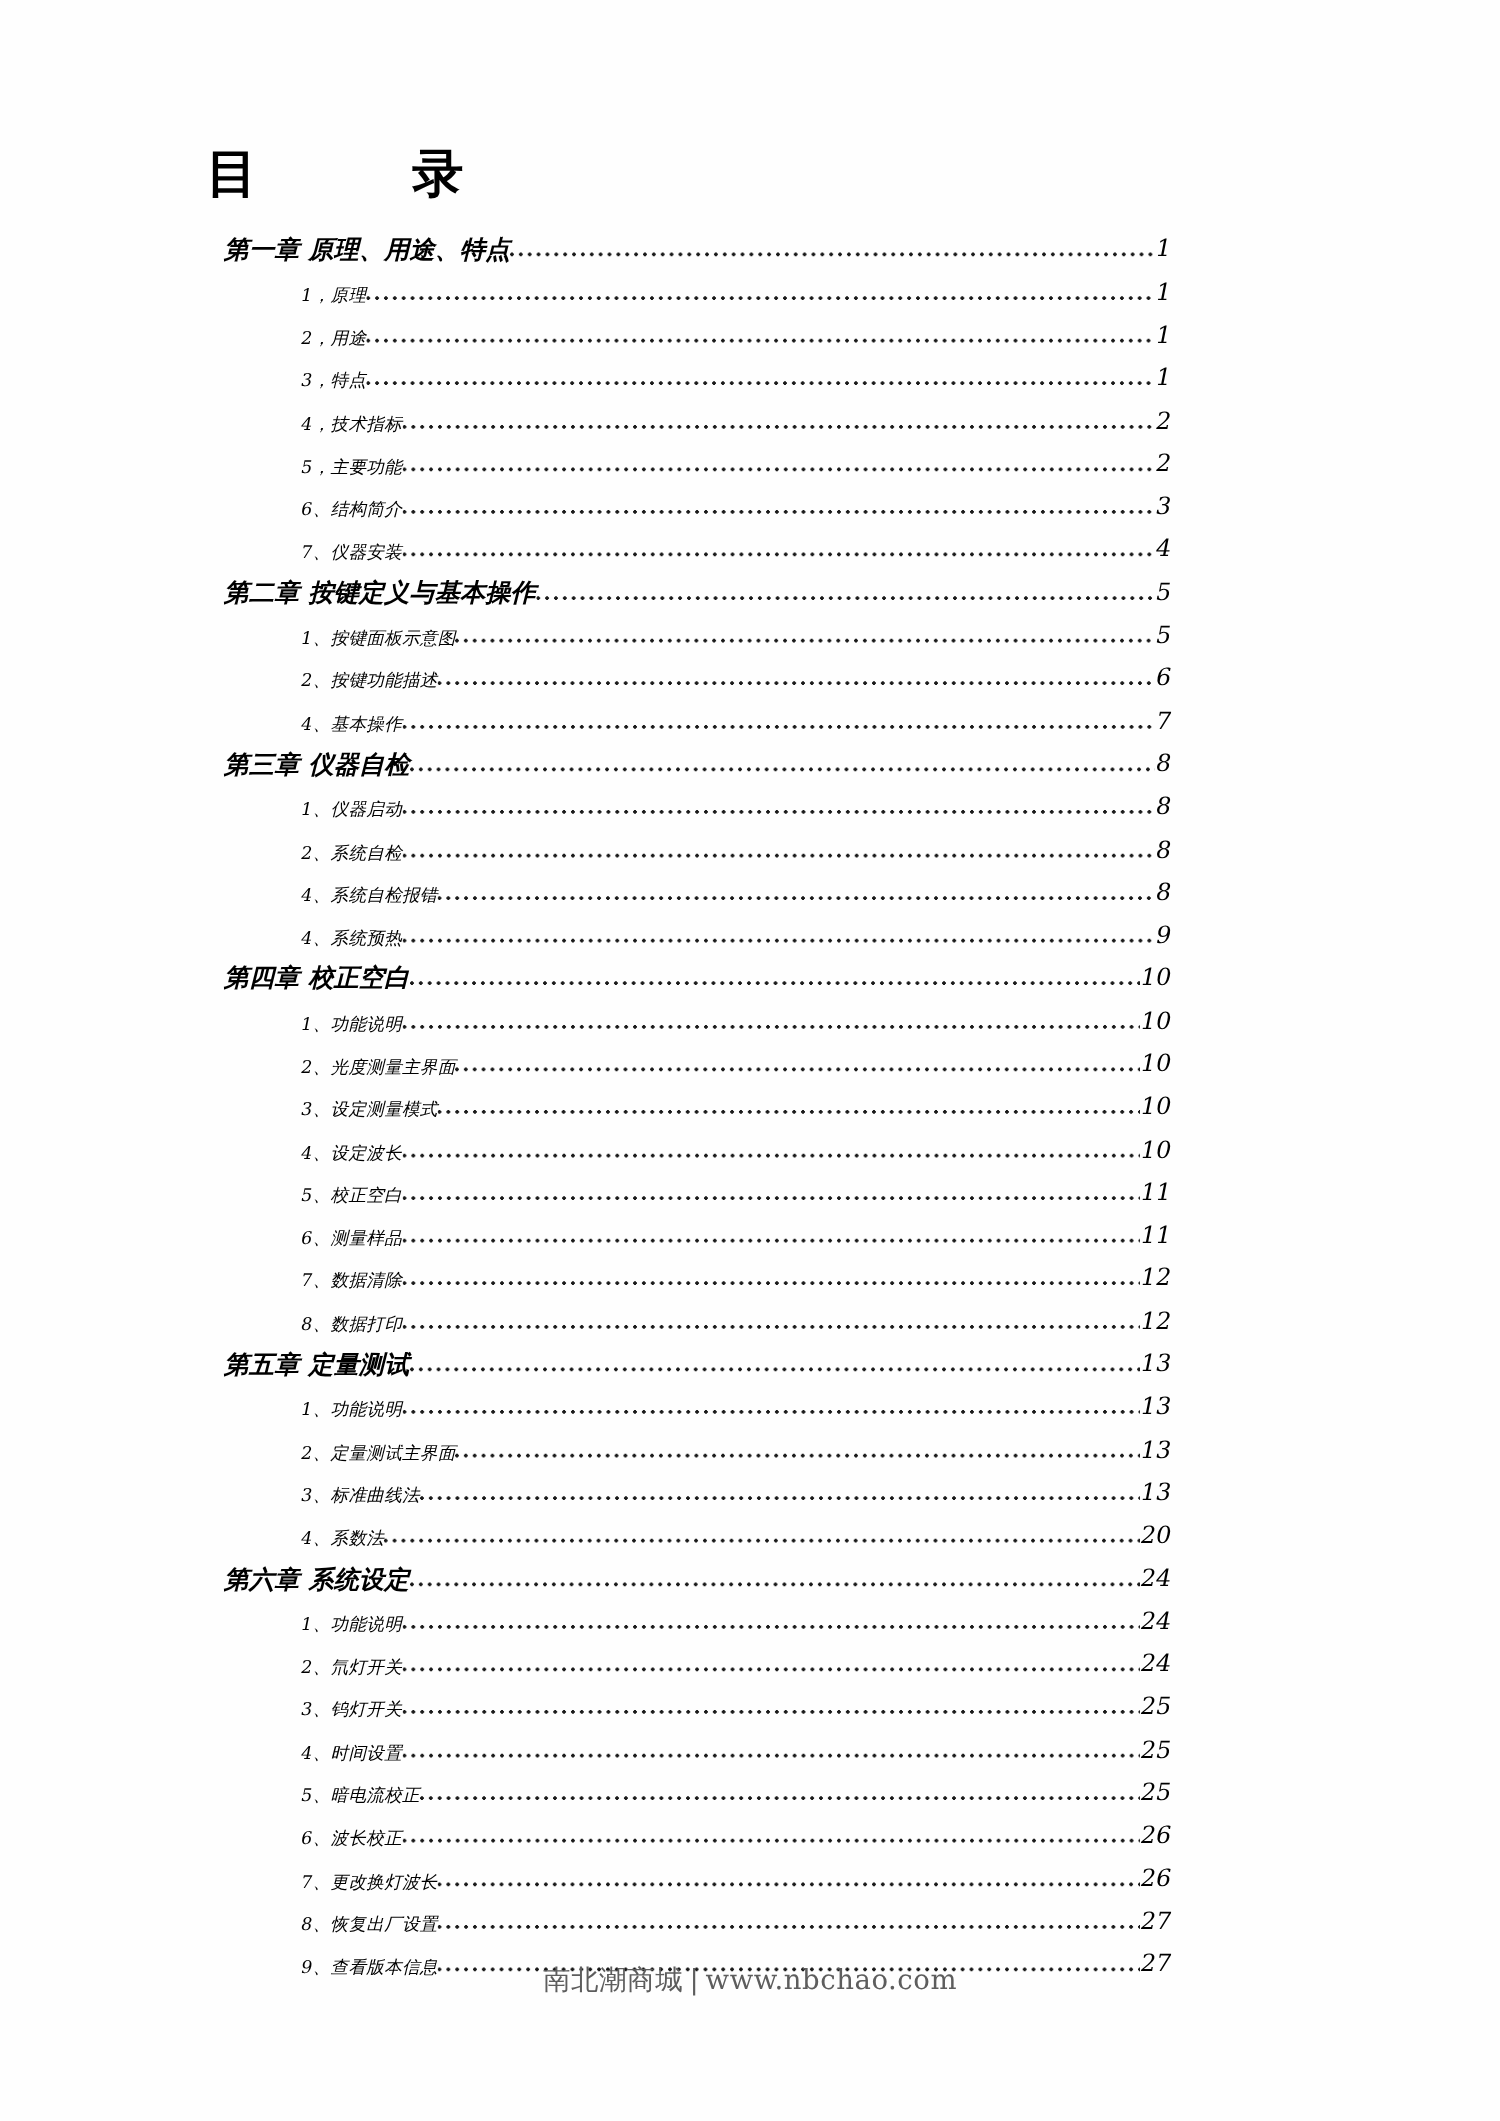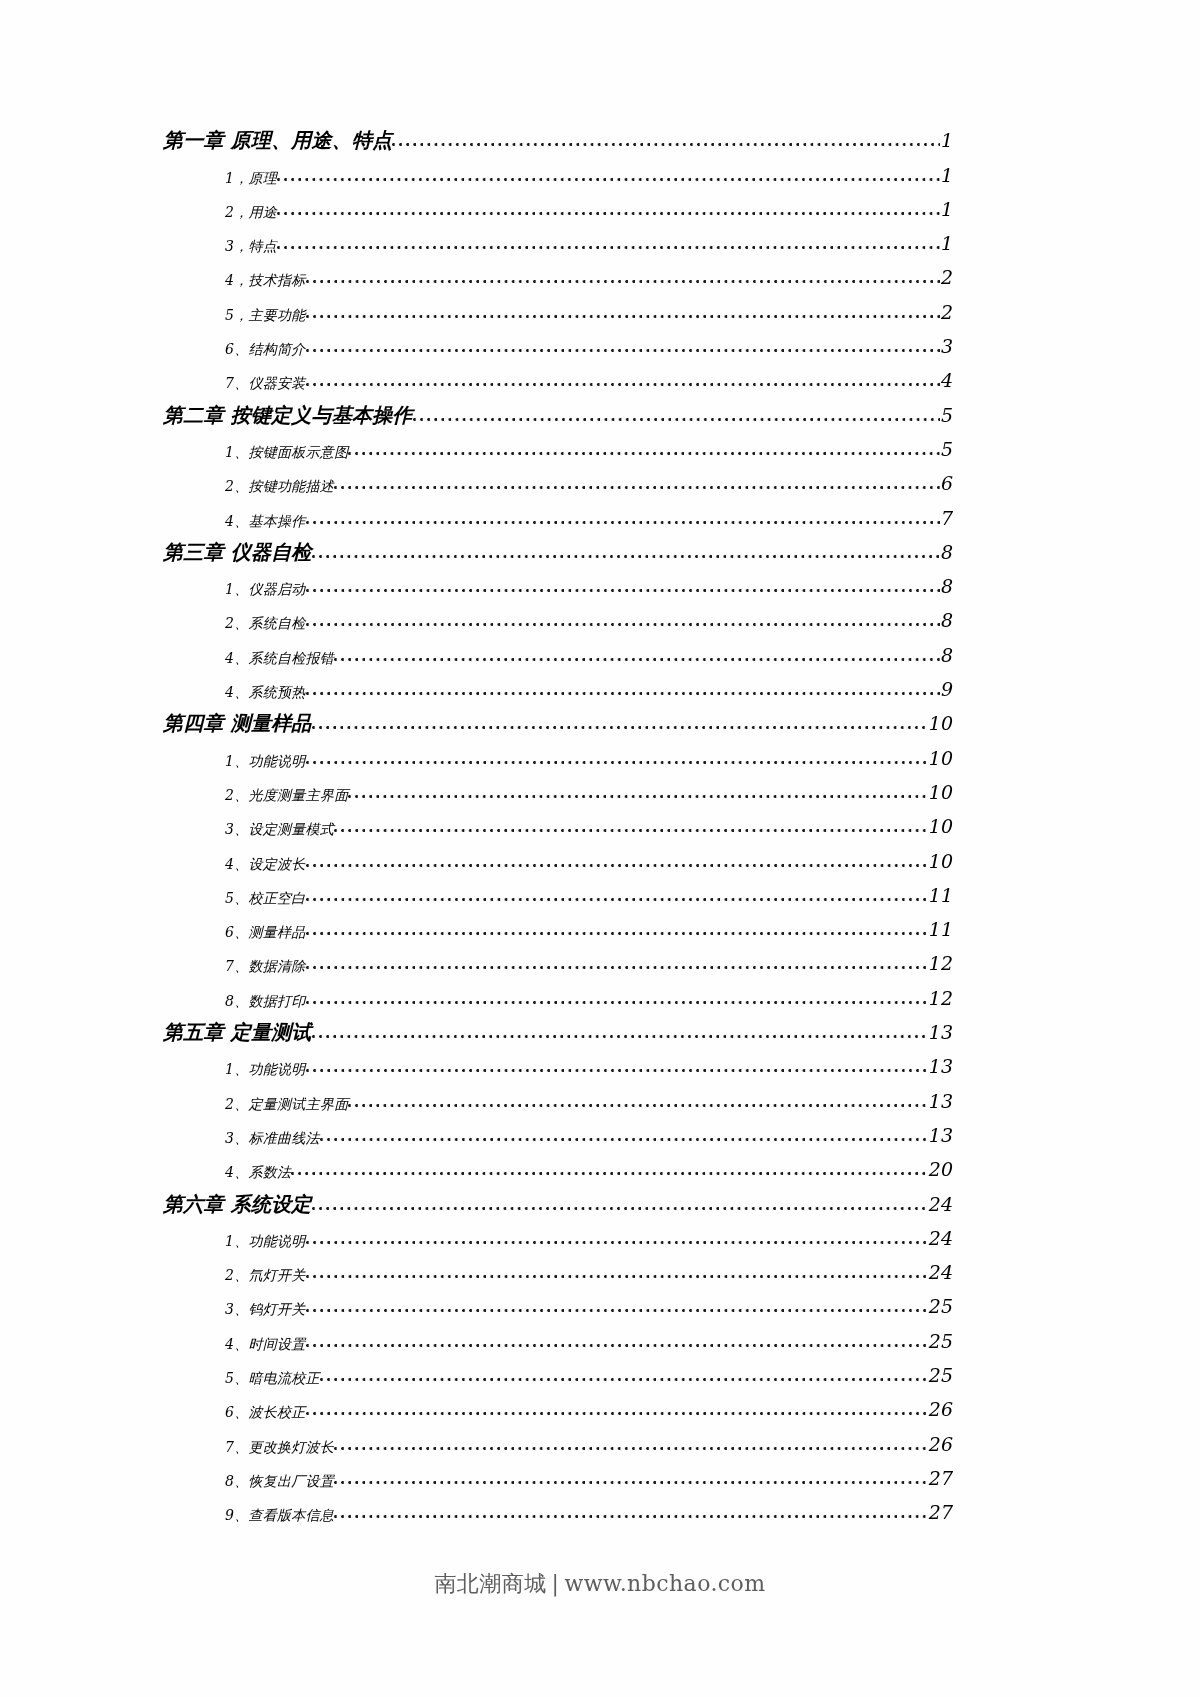--- a/index.html
+++ b/index.html
@@ -36,21 +36,21 @@
     font-weight: bold;
     font-size: 41px;
     letter-spacing: 0.34em;
     line-height: 1.05;
     margin: 0 0 8px 2px;
     white-space: pre;
   }
 
   
   .toc-list {
-    margin: 0;
+    margin: 16px;
     padding: 0;
     list-style: none;
   }
   .toc-row {
     display: flex;
     align-items: flex-end;
     font-size: 19px;
     line-height: 1.0;
     height: 34.3px;
     white-space: nowrap;
@@ -115,20 +115,21 @@
     letter-spacing: 0.02em;
   }
   .footer .sep { padding: 0 5px; }
 </style>
 </head>
 <body>
 
 <div class="page">
   <div class="content">
 
+    <h1 class="toc-title">目　　录</h1>
 
     <ul class="toc-list" id="toc-list">
         <li class="toc-row chapter">
           <span class="label">第一章 原理、用途、特点</span>
           <span class="leader"></span>
           <span class="pageno">1</span>
         </li>
         <li class="toc-row sub">
           <span class="label">1，原理</span>
           <span class="leader"></span>
@@ -203,21 +204,21 @@
           <span class="label">4、系统自检报错</span>
           <span class="leader"></span>
           <span class="pageno">8</span>
         </li>
         <li class="toc-row sub">
           <span class="label">4、系统预热</span>
           <span class="leader"></span>
           <span class="pageno">9</span>
         </li>
         <li class="toc-row chapter">
-          <span class="label">第四章 测量样品</span>
+          <span class="label">第四章 校正空白</span>
           <span class="leader"></span>
           <span class="pageno">10</span>
         </li>
         <li class="toc-row sub">
           <span class="label">1、功能说明</span>
           <span class="leader"></span>
           <span class="pageno">10</span>
         </li>
         <li class="toc-row sub">
           <span class="label">2、光度测量主界面</span>

